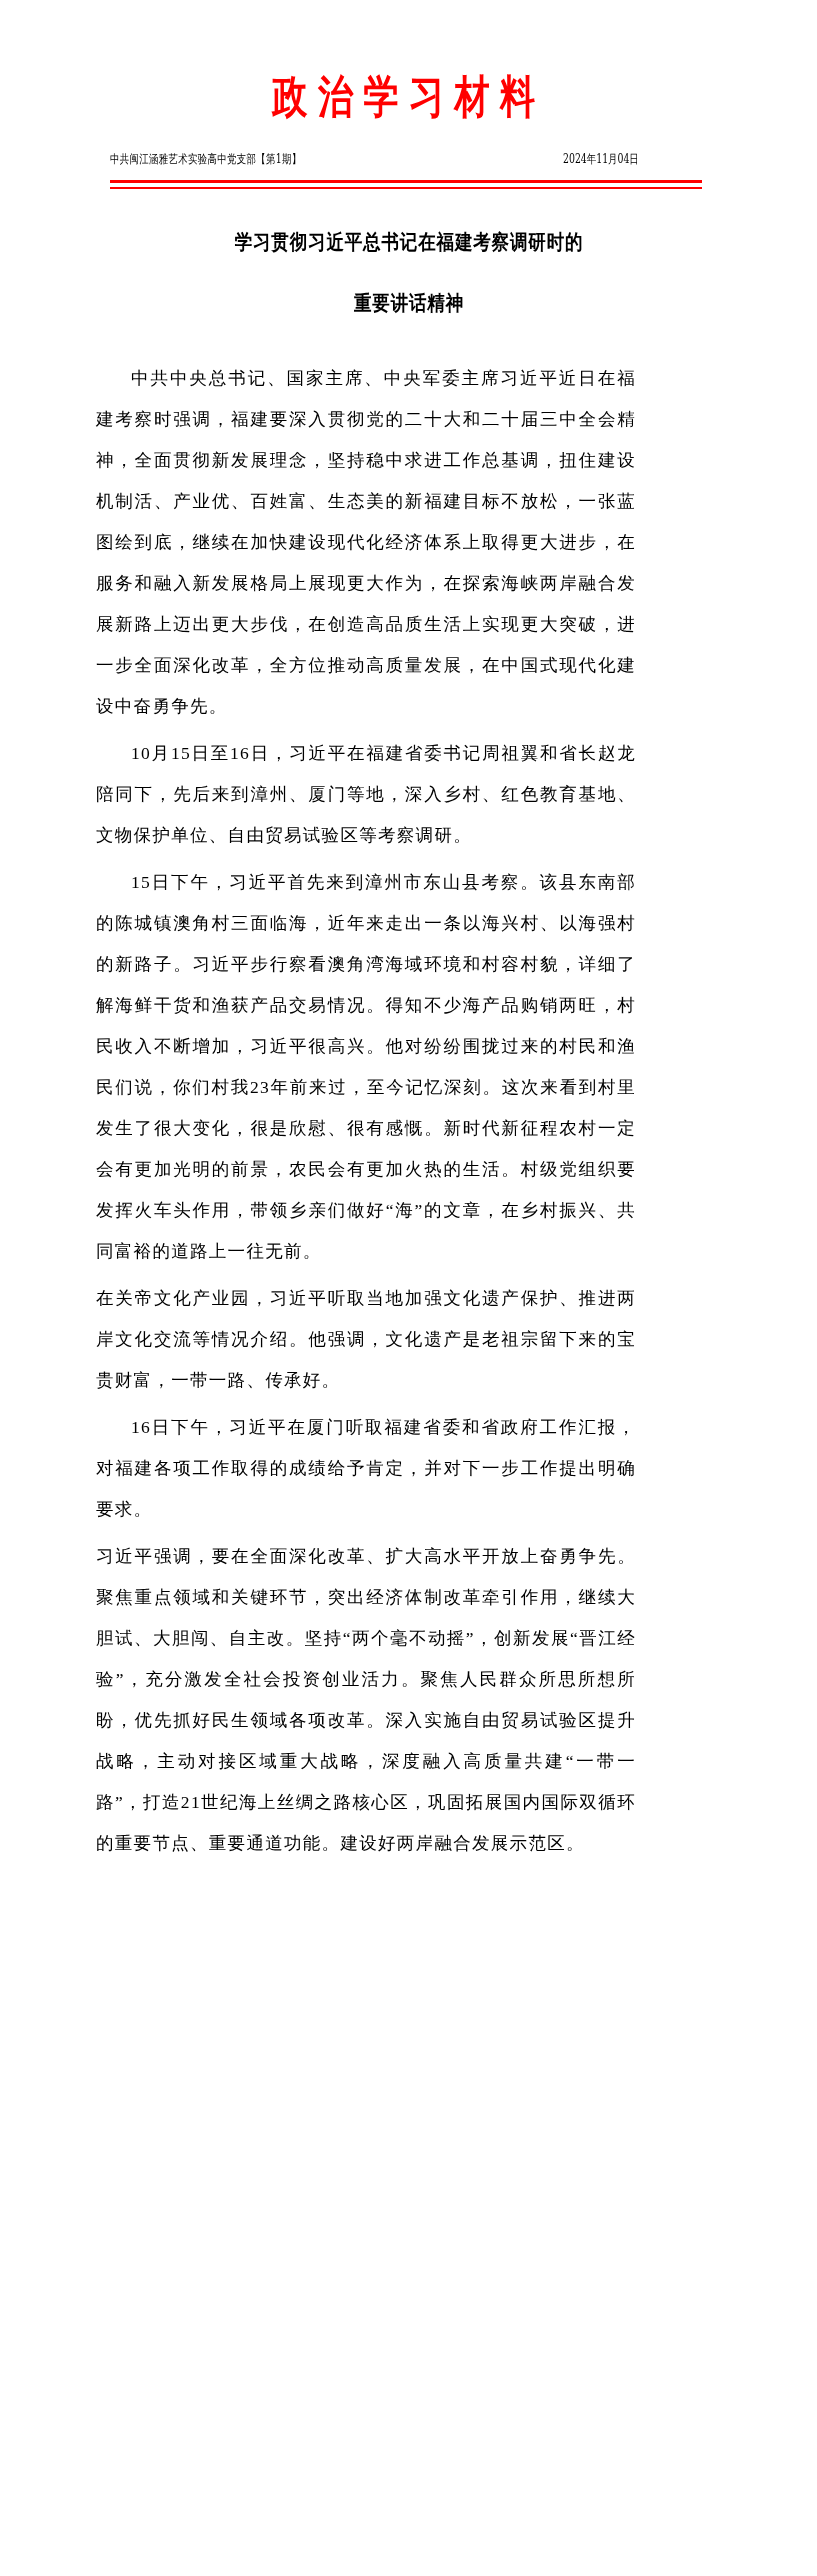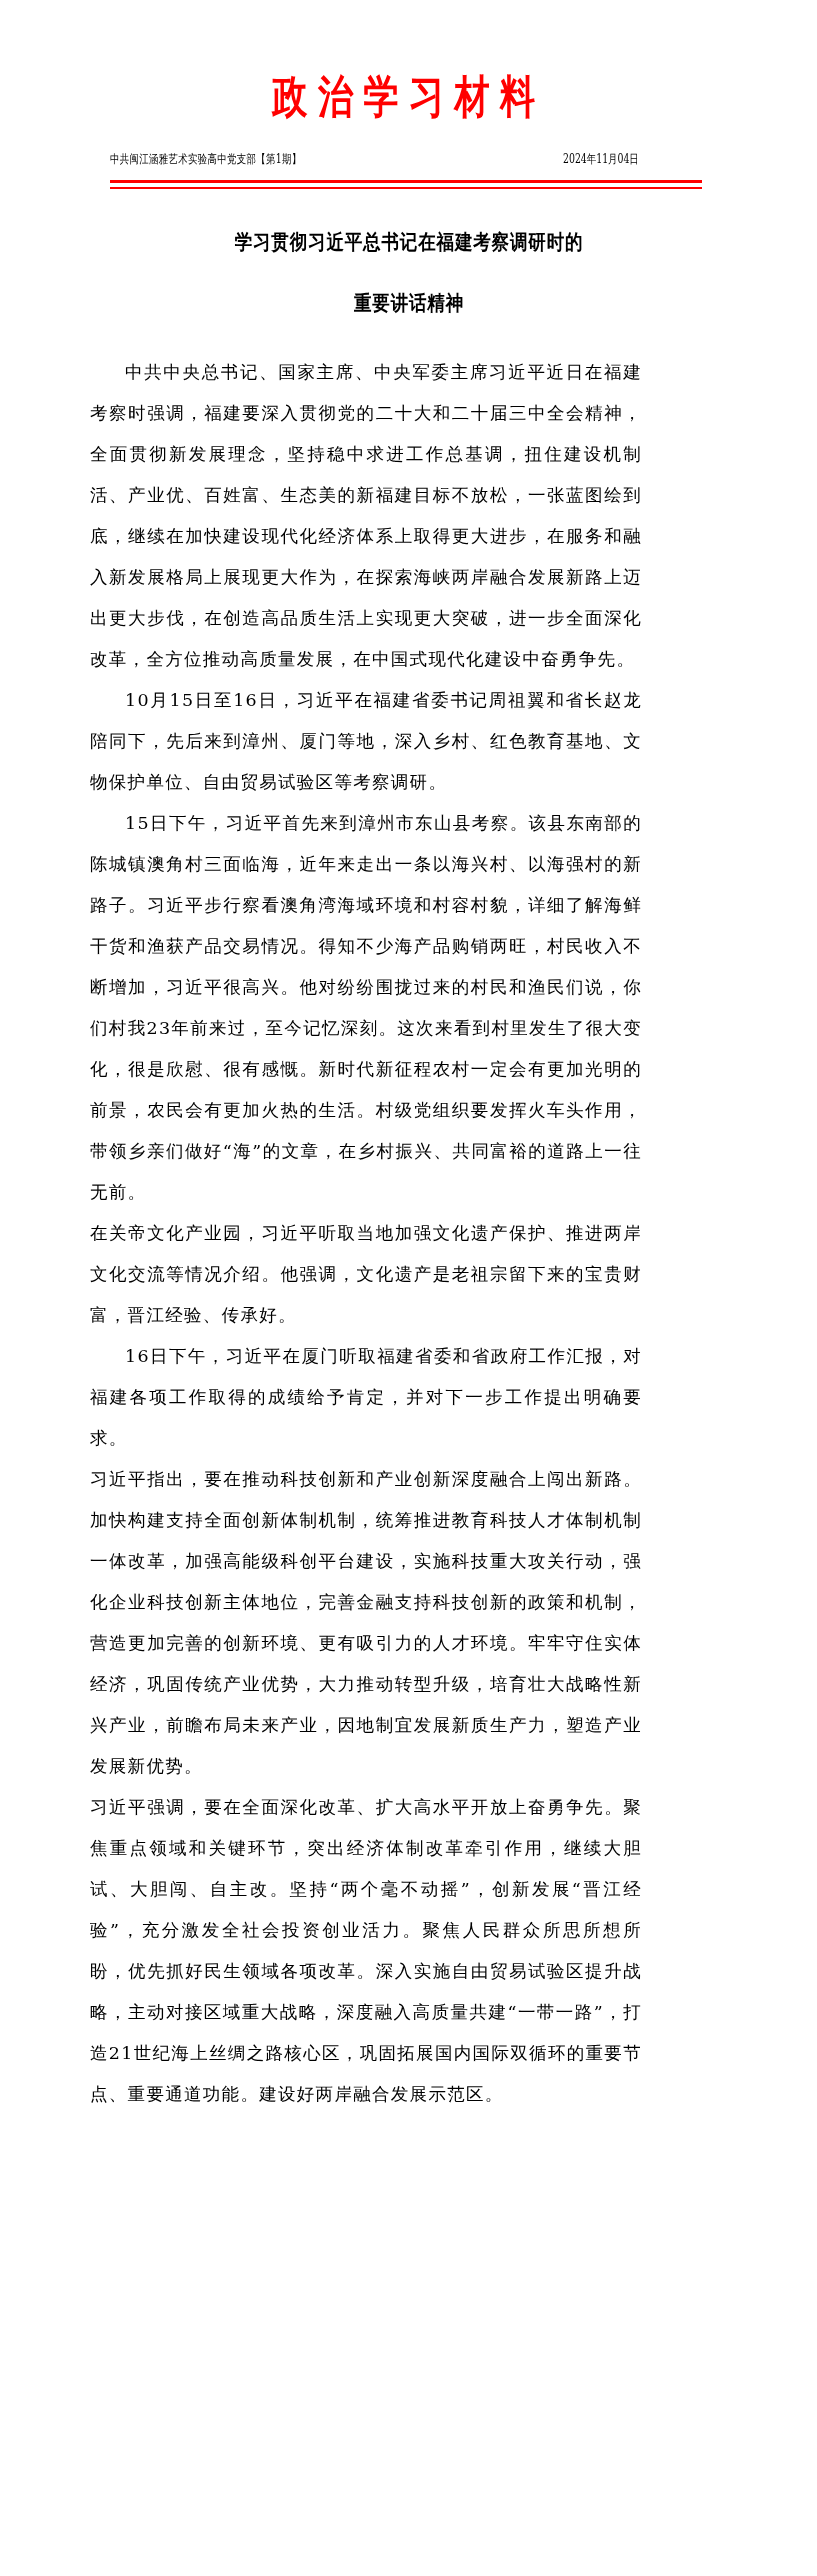--- a/index.html
+++ b/index.html
@@ -27,21 +27,21 @@
     transform: scaleX(0.85); transform-origin: center; line-height: 26px;
   }
   .title.t1 { top: 229px; }
   .title.t2 { top: 290px; }
 
   .body-text {
     position: absolute; left: 90px; top: 352px; width: 552px;
     font-size: 17.5px; line-height: 41px; letter-spacing: 1.3px;
     text-align: justify;
   }
-  .body-text p { margin: 0; }
+  .body-text p { margin: 6px; font-family: Liberation Serif, serif; }
   .body-text p.indent { text-indent: 35px; }
 </style>
 </head>
 <body>
 
 <div class="page">
   <div class="masthead">政治学习材料</div>
 
   <div class="issue-line">
     <span class="issue-left">中共闽江涵雅艺术实验高中党支部【第1期】</span>
@@ -50,20 +50,19 @@
   <div class="rule-thick"></div>
   <div class="rule-thin"></div>
 
   <div class="title t1">学习贯彻习近平总书记在福建考察调研时的</div>
   <div class="title t2">重要讲话精神</div>
 
   <div class="body-text">
     <p class="indent">中共中央总书记、国家主席、中央军委主席习近平近日在福建考察时强调，福建要深入贯彻党的二十大和二十届三中全会精神，全面贯彻新发展理念，坚持稳中求进工作总基调，扭住建设机制活、产业优、百姓富、生态美的新福建目标不放松，一张蓝图绘到底，继续在加快建设现代化经济体系上取得更大进步，在服务和融入新发展格局上展现更大作为，在探索海峡两岸融合发展新路上迈出更大步伐，在创造高品质生活上实现更大突破，进一步全面深化改革，全方位推动高质量发展，在中国式现代化建设中奋勇争先。</p>
     <p class="indent">10月15日至16日，习近平在福建省委书记周祖翼和省长赵龙陪同下，先后来到漳州、厦门等地，深入乡村、红色教育基地、文物保护单位、自由贸易试验区等考察调研。</p>
     <p class="indent">15日下午，习近平首先来到漳州市东山县考察。该县东南部的陈城镇澳角村三面临海，近年来走出一条以海兴村、以海强村的新路子。习近平步行察看澳角湾海域环境和村容村貌，详细了解海鲜干货和渔获产品交易情况。得知不少海产品购销两旺，村民收入不断增加，习近平很高兴。他对纷纷围拢过来的村民和渔民们说，你们村我23年前来过，至今记忆深刻。这次来看到村里发生了很大变化，很是欣慰、很有感慨。新时代新征程农村一定会有更加光明的前景，农民会有更加火热的生活。村级党组织要发挥火车头作用，带领乡亲们做好“海”的文章，在乡村振兴、共同富裕的道路上一往无前。</p>
-    <p>在关帝文化产业园，习近平听取当地加强文化遗产保护、推进两岸文化交流等情况介绍。他强调，文化遗产是老祖宗留下来的宝贵财富，晋江经验、传承好。</p>
+    <p>在关帝文化产业园，习近平听取当地加强文化遗产保护、推进两岸文化交流等情况介绍。他强调，文化遗产是老祖宗留下来的宝贵财富，一带一路、传承好。</p>
     <p class="indent">16日下午，习近平在厦门听取福建省委和省政府工作汇报，对福建各项工作取得的成绩给予肯定，并对下一步工作提出明确要求。</p>
-    <p>习近平指出，要在推动科技创新和产业创新深度融合上闯出新路。加快构建支持全面创新体制机制，统筹推进教育科技人才体制机制一体改革，加强高能级科创平台建设，实施科技重大攻关行动，强化企业科技创新主体地位，完善金融支持科技创新的政策和机制，营造更加完善的创新环境、更有吸引力的人才环境。牢牢守住实体经济，巩固传统产业优势，大力推动转型升级，培育壮大战略性新兴产业，前瞻布局未来产业，因地制宜发展新质生产力，塑造产业发展新优势。</p>
     <p>习近平强调，要在全面深化改革、扩大高水平开放上奋勇争先。聚焦重点领域和关键环节，突出经济体制改革牵引作用，继续大胆试、大胆闯、自主改。坚持“两个毫不动摇”，创新发展“晋江经验”，充分激发全社会投资创业活力。聚焦人民群众所思所想所盼，优先抓好民生领域各项改革。深入实施自由贸易试验区提升战略，主动对接区域重大战略，深度融入高质量共建“一带一路”，打造21世纪海上丝绸之路核心区，巩固拓展国内国际双循环的重要节点、重要通道功能。建设好两岸融合发展示范区。</p>
 
   </div>
 </div>
 
 
 </body></html>

